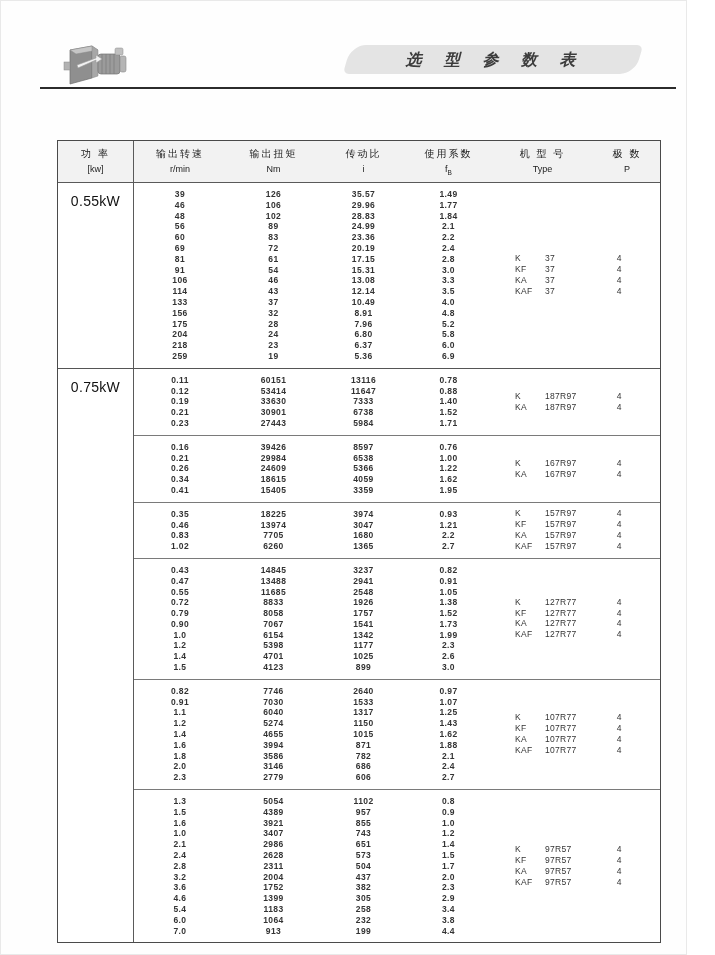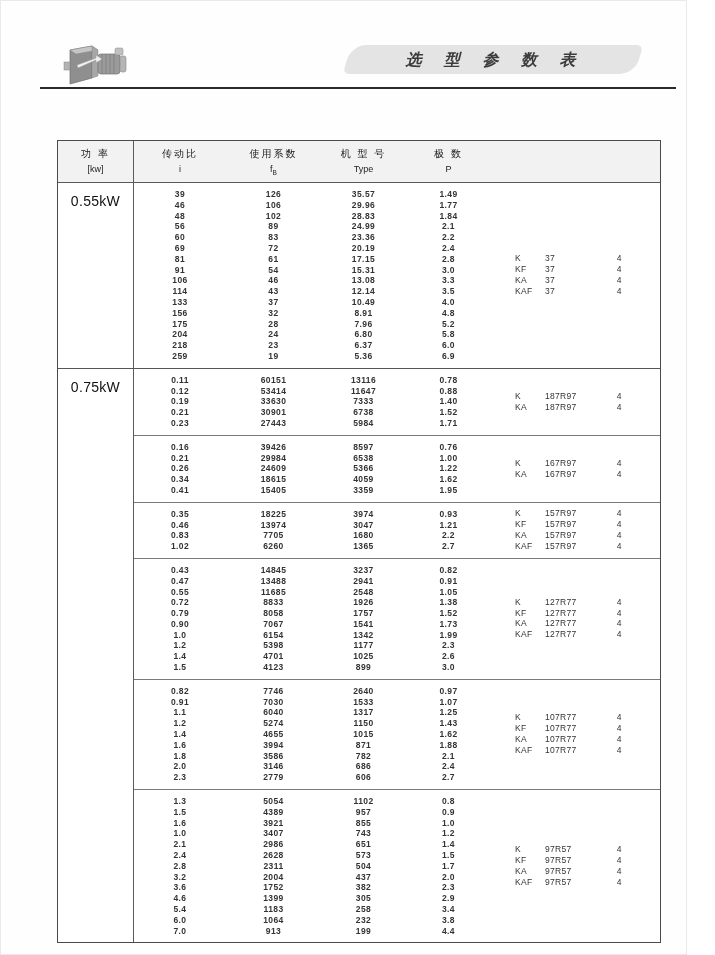--- a/index.html
+++ b/index.html
@@ -74,20 +74,28 @@
   <div class="header-rule"></div>
 
   <div class="sel-table">
     <div class="thead">
       <div class="power-th th">
           <span class="th-cn">功  率</span>
           <span class="th-en">[kw]</span>
         </div>
       <div class="data-ths">
           <div class="th">
+            <span class="th-cn">输出转速</span>
+            <span class="th-en">r/min</span>
+          </div>
+          <div class="th">
+            <span class="th-cn">输出扭矩</span>
+            <span class="th-en">Nm</span>
+          </div>
+          <div class="th">
             <span class="th-cn">传动比</span>
             <span class="th-en">i</span>
           </div>
           <div class="th">
             <span class="th-cn">使用系数</span>
             <span class="th-en">f<sub>B</sub></span>
           </div>
           <div class="th">
             <span class="th-cn">机 型 号</span>
             <span class="th-en">Type</span>

